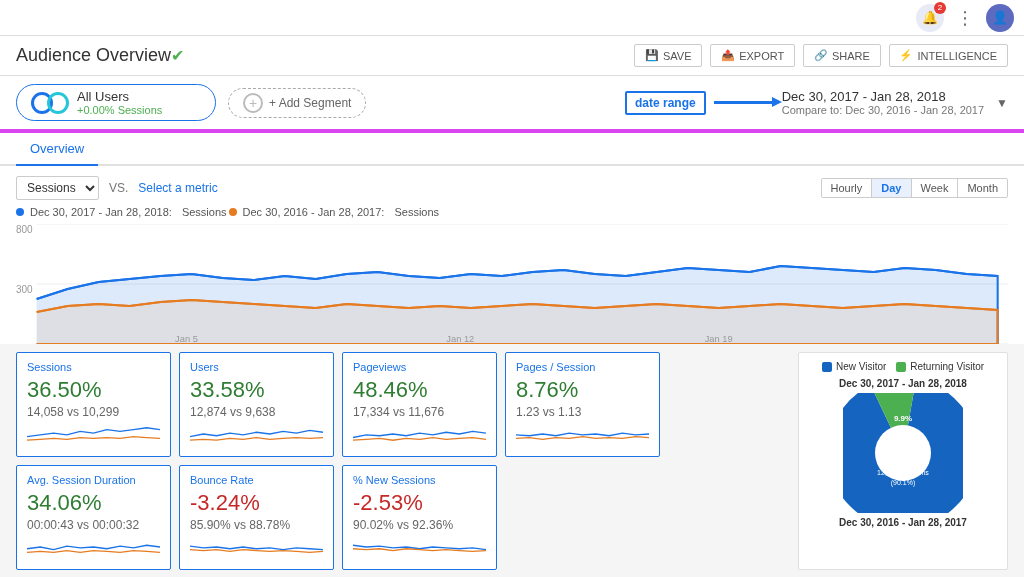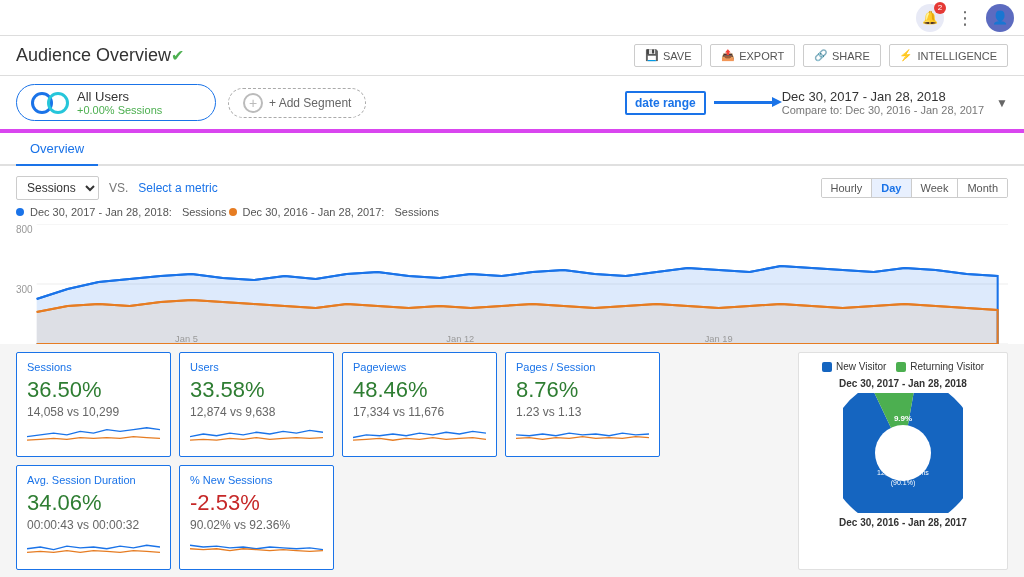--- a/index.html
+++ b/index.html
@@ -383,20 +383,29 @@
     <div class="stat-card highlighted">
       <div class="stat-label">Avg. Session Duration</div>
       <div class="stat-value green">34.06%</div>
       <div class="stat-sub">00:00:43 vs 00:00:32</div>
       <svg class="mini-chart" viewBox="0 0 150 22">
         <polyline fill="none" stroke="#1a73e8" stroke-width="1.5" points="0,13 15,11 30,14 45,10 60,12 75,11 90,13 105,10 120,12 135,9 150,11"></polyline>
         <polyline fill="none" stroke="#e67c22" stroke-width="1.5" points="0,17 15,16 30,17 45,15 60,17 75,15 90,16 105,17 120,15 135,16 150,17"></polyline>
       </svg>
     </div>
 
+    <div class="stat-card highlighted">
+      <div class="stat-label">Bounce Rate</div>
+      <div class="stat-value red">-3.24%</div>
+      <div class="stat-sub">85.90% vs 88.78%</div>
+      <svg class="mini-chart" viewBox="0 0 150 22">
+        <polyline fill="none" stroke="#1a73e8" stroke-width="1.5" points="0,10 15,12 30,11 45,13 60,11 75,13 90,12 105,14 120,12 135,13 150,14"></polyline>
+        <polyline fill="none" stroke="#e67c22" stroke-width="1.5" points="0,14 15,15 30,14 45,16 60,14 75,15 90,16 105,15 120,16 135,17 150,16"></polyline>
+      </svg>
+    </div>
 
     <div class="stat-card highlighted">
       <div class="stat-label">% New Sessions</div>
       <div class="stat-value red">-2.53%</div>
       <div class="stat-sub">90.02% vs 92.36%</div>
       <svg class="mini-chart" viewBox="0 0 150 22">
         <polyline fill="none" stroke="#1a73e8" stroke-width="1.5" points="0,9 15,11 30,10 45,12 60,11 75,13 90,11 105,12 120,13 135,12 150,14"></polyline>
         <polyline fill="none" stroke="#e67c22" stroke-width="1.5" points="0,13 15,14 30,13 45,15 60,13 75,14 90,15 105,14 120,15 135,16 150,15"></polyline>
       </svg>
     </div>

